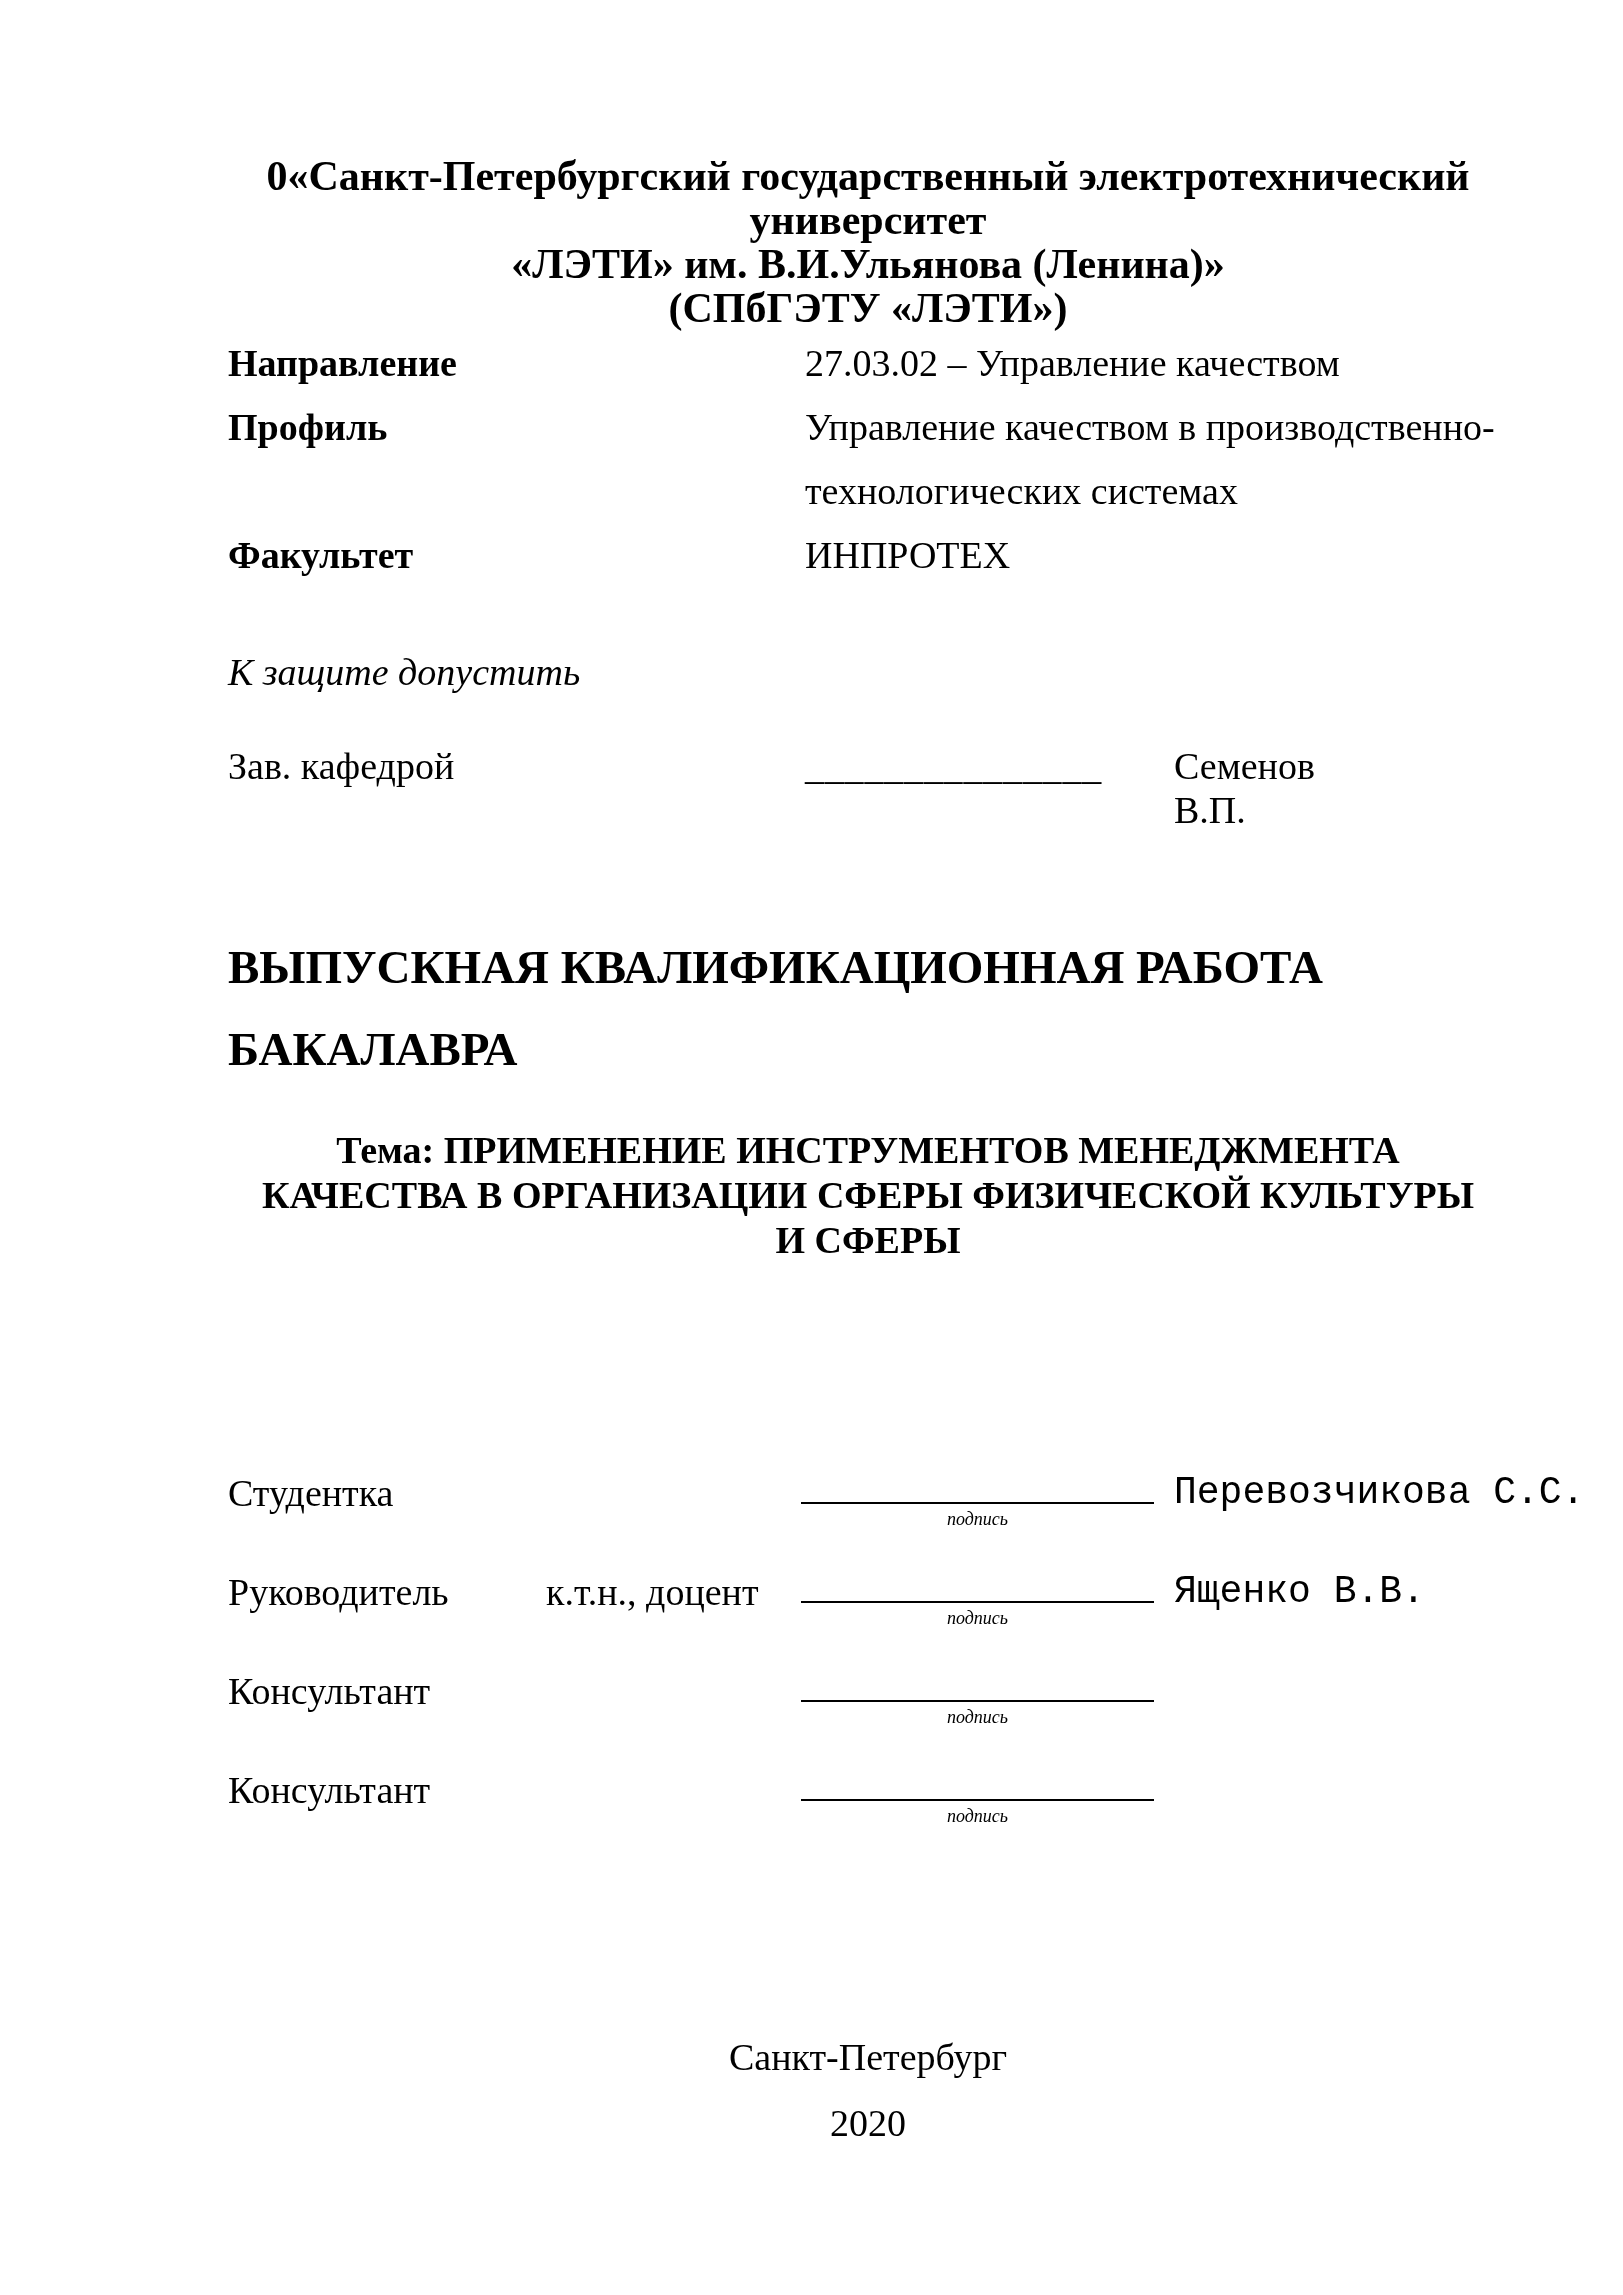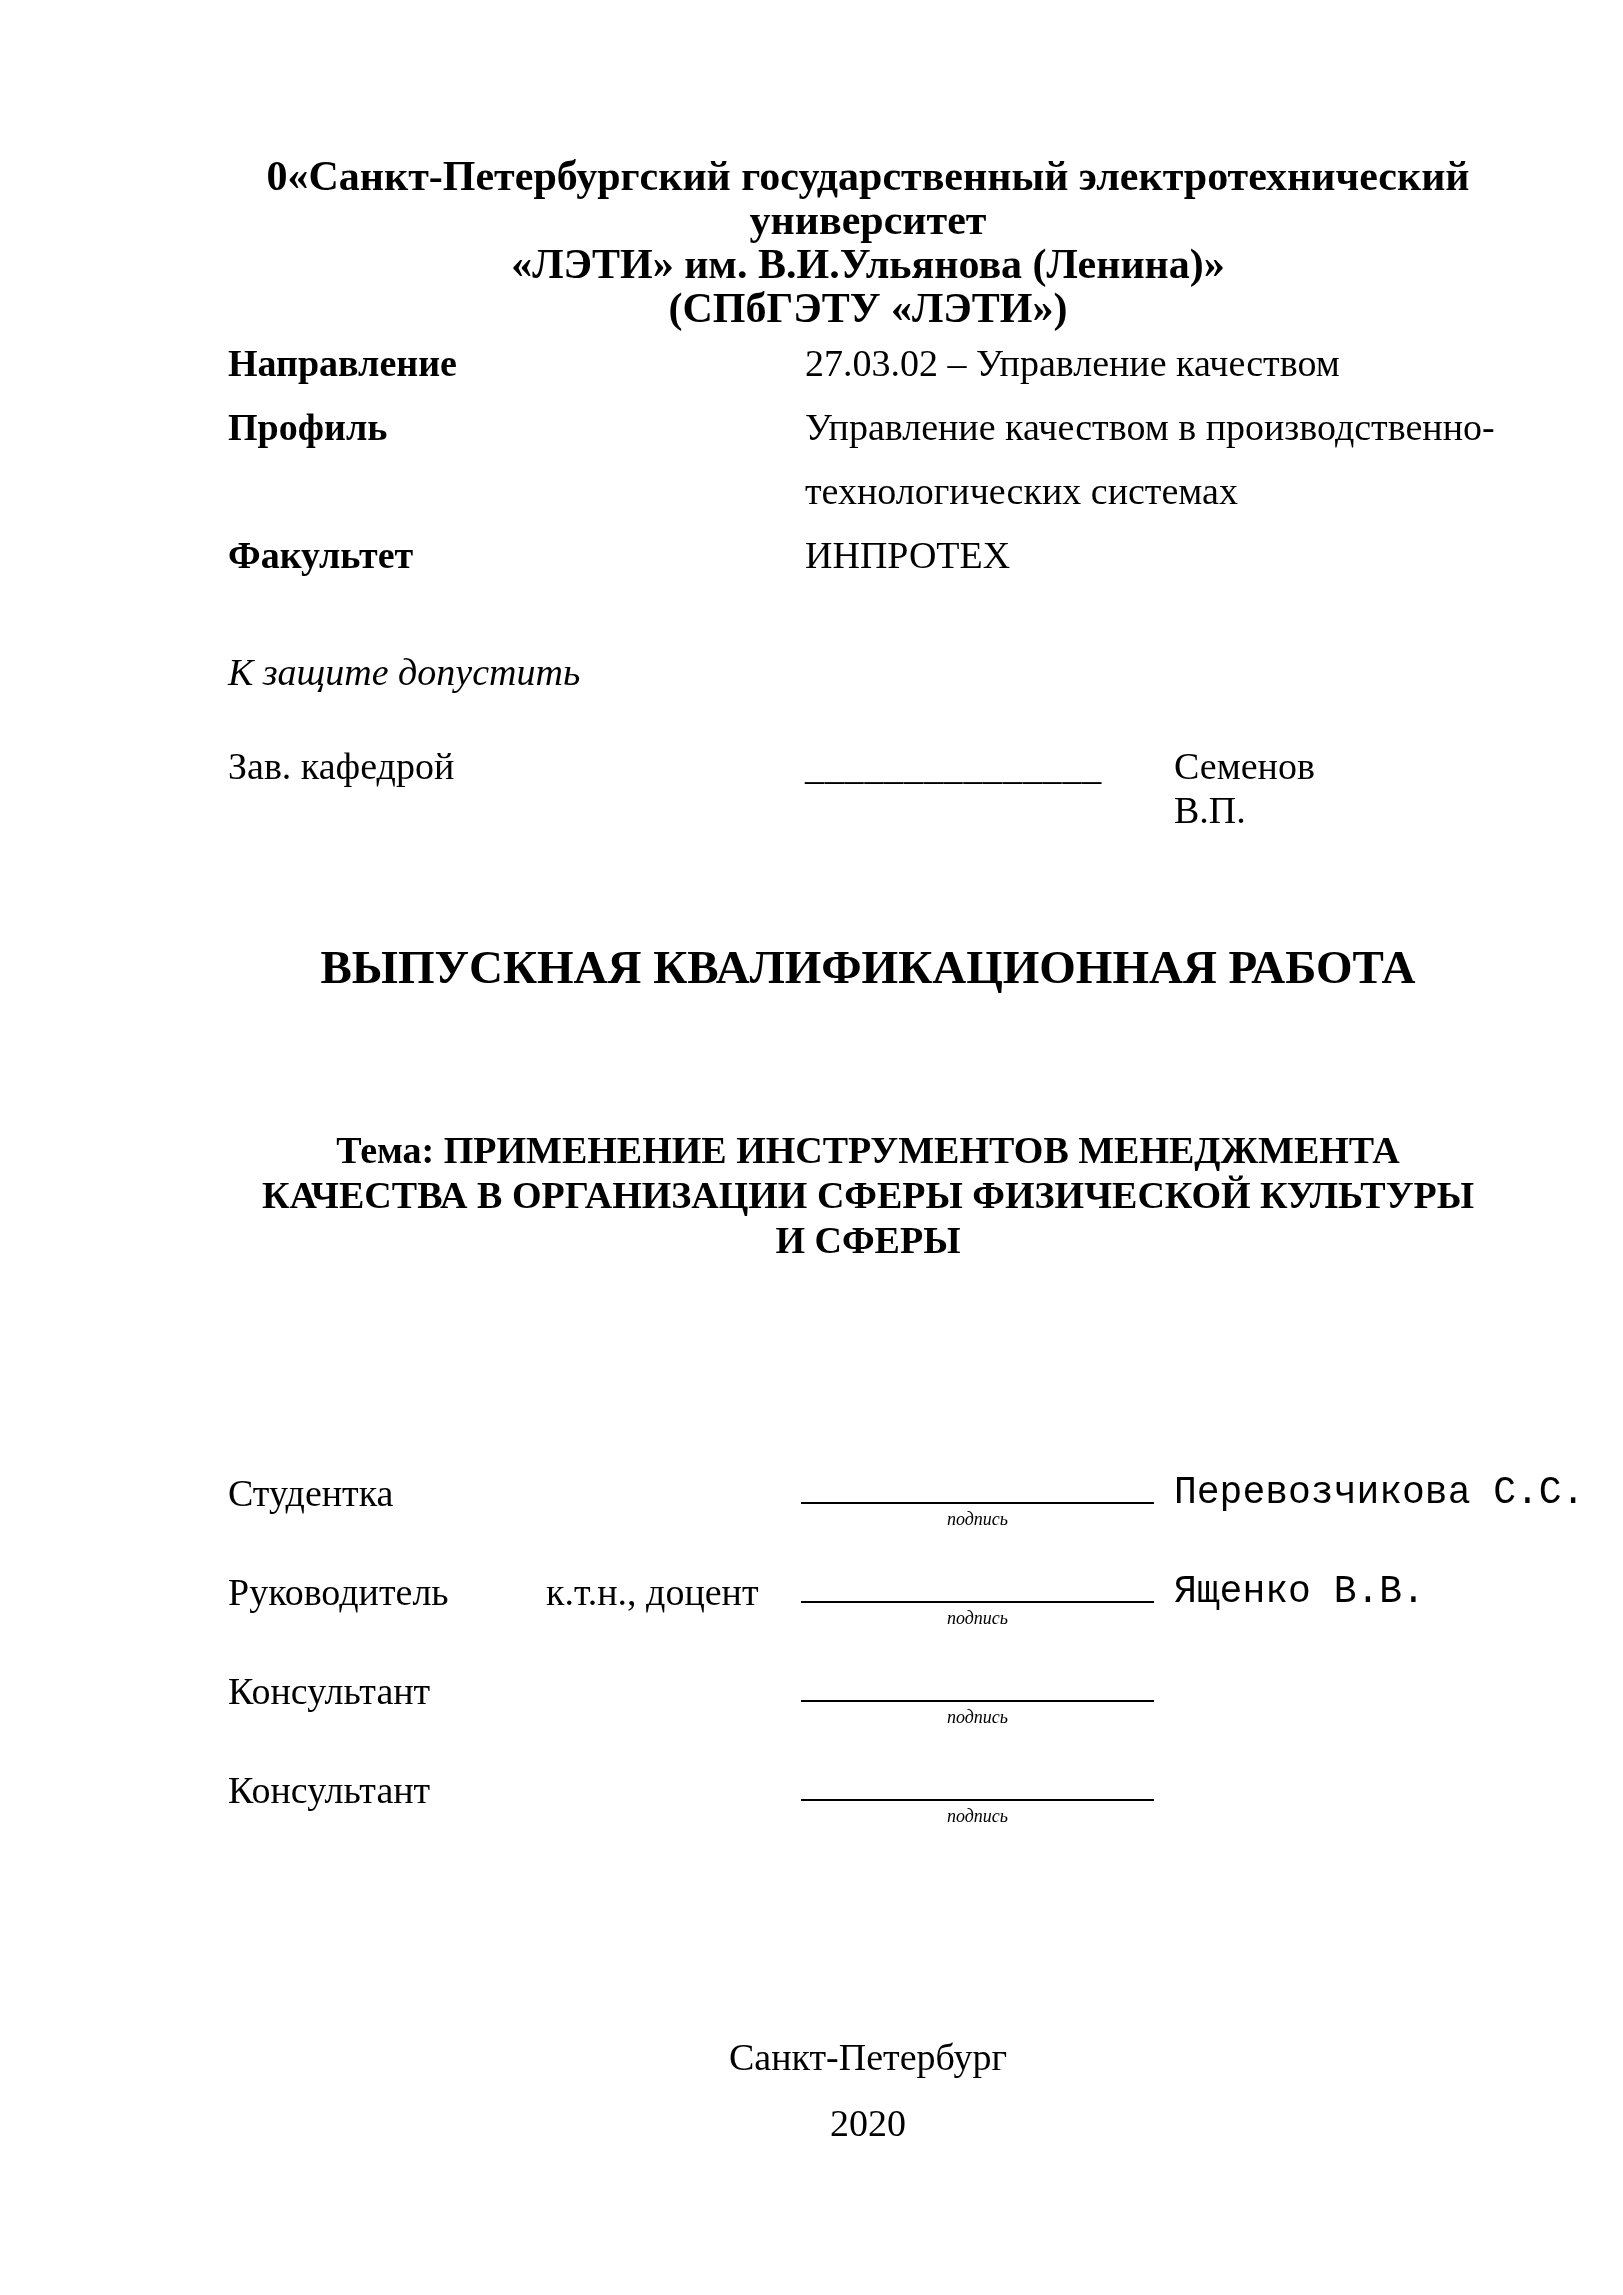--- a/index.html
+++ b/index.html
@@ -58,21 +58,20 @@
   }
   .head-label { position: absolute; left: 228px; top: 0; }
   .head-blank { position: absolute; left: 805px; top: 0; letter-spacing: 0.8px; }
   .head-name  { position: absolute; left: 1174px; top: 0; }
 
   
   .work-title {
     left: 228px;
     top: 926px;
     width: 1280px;
-    text-align: center;
     font-weight: bold;
     font-size: 47px;
     line-height: 82px;
   }
 
   
   .topic {
     left: 228px;
     top: 1128px;
     width: 1280px;
@@ -149,20 +148,21 @@
   <div class="abs admission-note">К защите допустить</div>
 
   <div class="abs head-row">
     <span class="head-label">Зав. кафедрой</span>
     <span class="head-blank">_______________</span>
     <span class="head-name">Семенов В.П.</span>
   </div>
 
   <div class="abs work-title">
     <div>ВЫПУСКНАЯ КВАЛИФИКАЦИОННАЯ РАБОТА</div>
+    <div>БАКАЛАВРА</div>
   </div>
 
   <div class="abs topic">
     <div>Тема: ПРИМЕНЕНИЕ ИНСТРУМЕНТОВ МЕНЕДЖМЕНТА</div>
     <div>КАЧЕСТВА В ОРГАНИЗАЦИИ СФЕРЫ ФИЗИЧЕСКОЙ КУЛЬТУРЫ</div>
     <div>И СФЕРЫ</div>
   </div>
 
   <div class="abs sig-row sig-row-0">
     <span class="role">Студентка</span>

